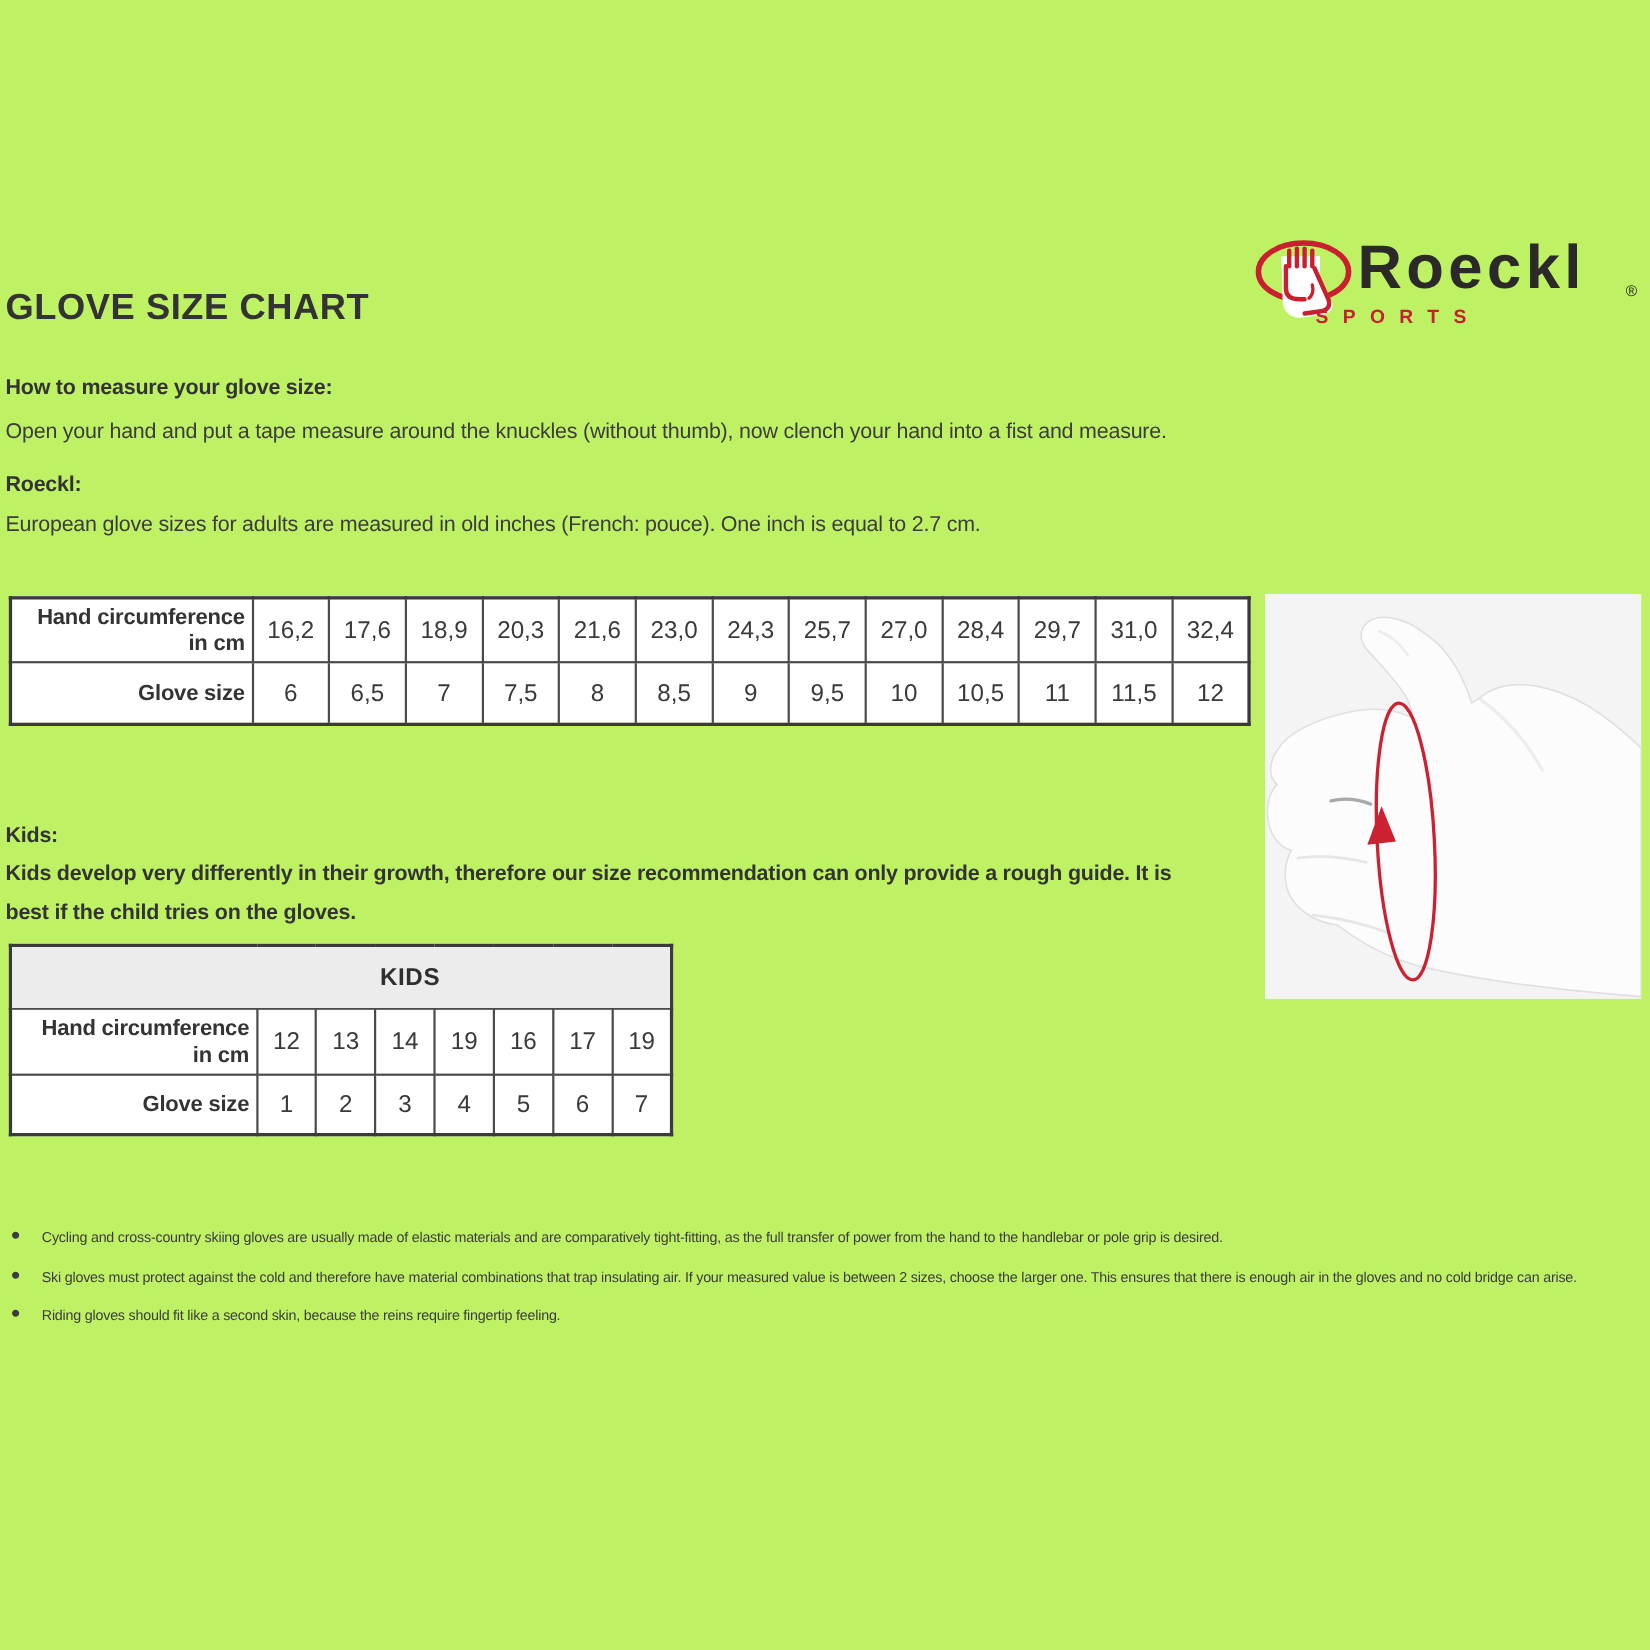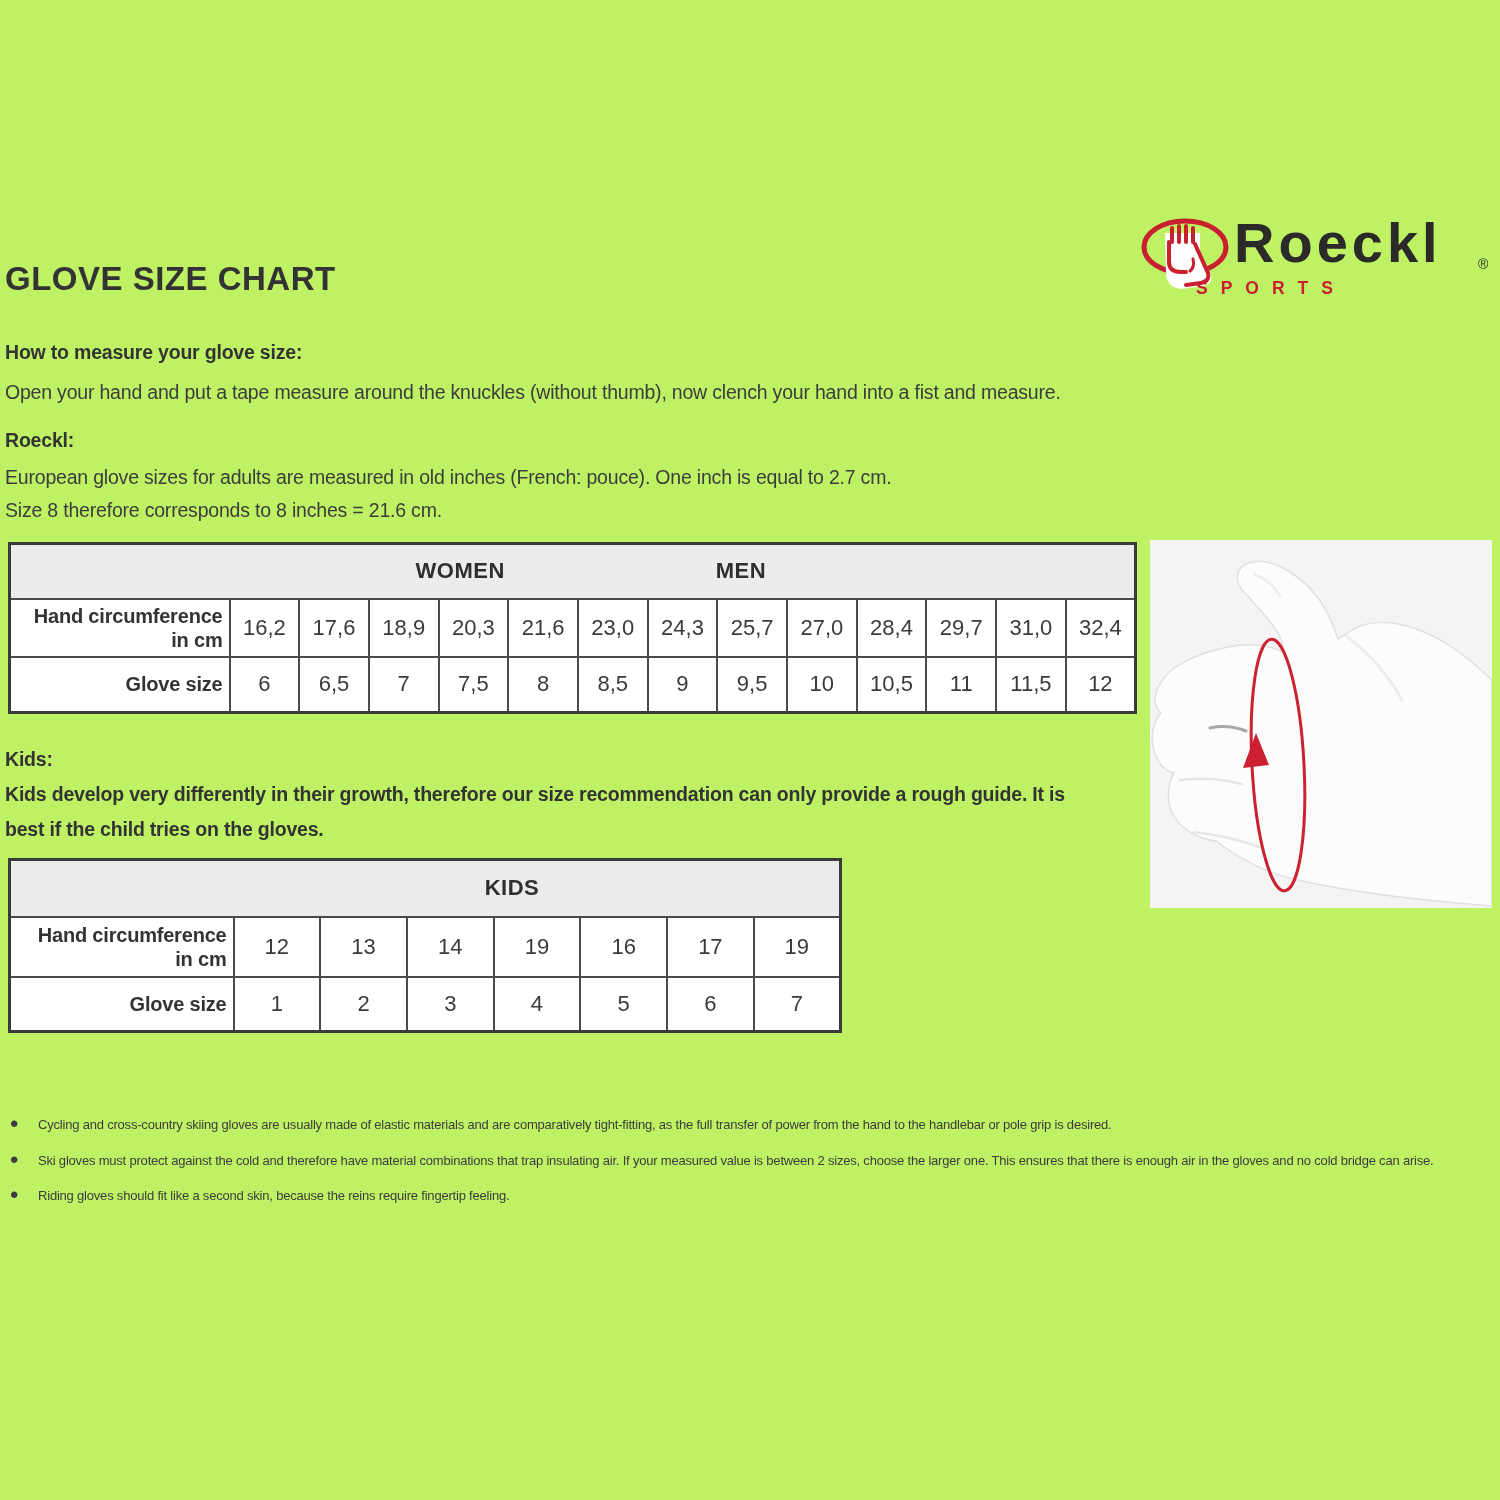--- a/index.html
+++ b/index.html
@@ -41,21 +41,21 @@
   .adults-2 { left:5px; top:495px; }
   .kids-h   { left:5px; top:744px; }
   .kids-b   { left:5px; top:777px; width:1095px; line-height:35px; }
   .foot-h   { left:5px; top:1068px; }
 
   
   table.sz { position:absolute; border-collapse:collapse; table-layout:fixed; background:#fff; }
   table.sz th, table.sz td { border:2px solid #4a4a4a; }
   table.sz { border:3px solid #3a3a3a; }
   .t-adult { left:8px; top:542px; width:1129px; }
-  .t-kids  { left:8px; top:858px; width:834px; }
+  .t-kids  { left:8px; top:858px; width:604px; }
   .t-adult col.c0 { width:220px; }
   .t-kids  col.c0 { width:224px; }
   th.ghead { height:55px; background:#ececec; position:relative; font-weight:bold; }
   .t-kids th.ghead { height:57px; }
   th.ghead .glabel {
     position:absolute; top:50%; transform:translate(-50%,-50%);
     font-size:22px; font-weight:bold; color:#2f2f2f; letter-spacing:0.5px;
   }
   .lab-women { left:40%; }
   .lab-men   { left:65%; }
@@ -103,46 +103,39 @@
     <div class="brand">Roeckl</div>
     <div class="reg">®</div>
     <div class="sports">SPORTS</div>
   </div>
 
   <div class="abs txtb intro-h">How to measure your glove size:</div>
   <div class="abs txt intro-b">Open your hand and put a tape measure around the knuckles (without thumb), now clench your hand into a fist and measure.</div>
 
   <div class="abs txtb adults-h">Roeckl:</div>
   <div class="abs txt adults-1">European glove sizes for adults are measured in old inches (French: pouce). One inch is equal to 2.7 cm.</div>
-  <div class="abs txt adults-2">Size 8 therefore corresponds to 8 inches = 21.6 cm.</div>
 
   <table class="sz t-adult">
     <colgroup>
         <col class="c0">
         <col>
         <col>
         <col>
         <col>
         <col>
         <col>
         <col>
         <col>
         <col>
         <col>
         <col>
         <col>
         <col>
       </colgroup>
     <tbody>
-        <tr>
-      <th class="ghead" colspan="14">
-        <span class="glabel lab-women">WOMEN</span>
-        <span class="glabel lab-men">MEN</span>
-      </th>
-    </tr>
     <tr class="r1">
       <th class="rowh">Hand circumference in cm</th>
       <td class="val">16,2</td>
       <td class="val">17,6</td>
       <td class="val">18,9</td>
       <td class="val">20,3</td>
       <td class="val">21,6</td>
       <td class="val">23,0</td>
       <td class="val">24,3</td>
       <td class="val">25,7</td>

